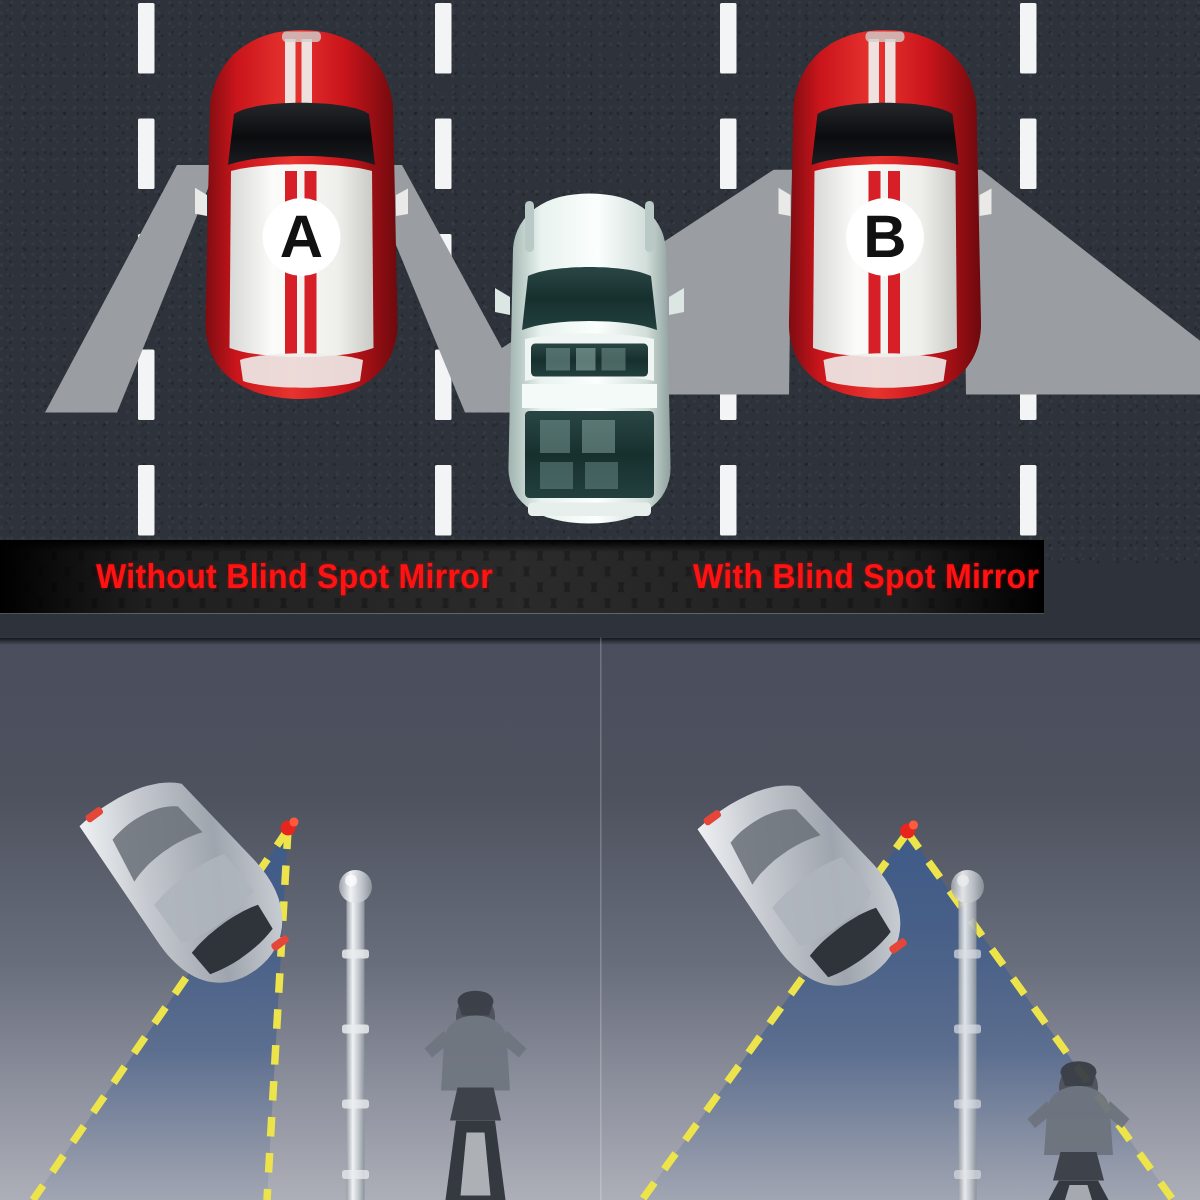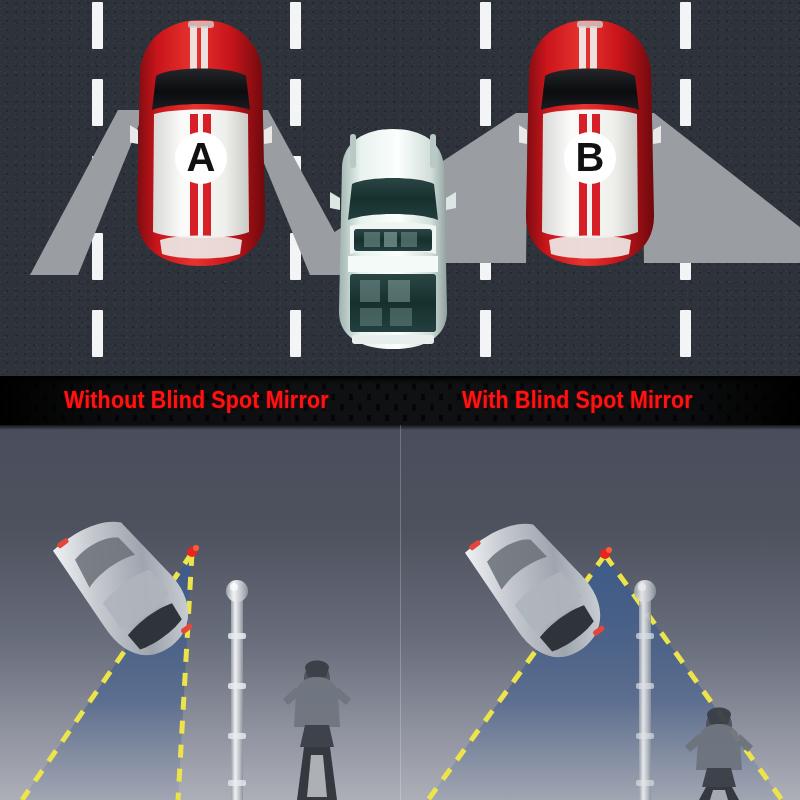--- a/index.html
+++ b/index.html
@@ -23,21 +23,21 @@
 
   
   .cone{position:absolute;}
   .cone svg{display:block;}
 
   
   .car-top{position:absolute;}
   .car-top svg{display:block}
 
   
-  .band{position:absolute;left:0;top:376px;width:800px;height:49px;background:#0f172a;overflow:hidden;}
+  .band{position:absolute;left:0;top:360px;width:696px;height:49px;background:#ffffff;overflow:hidden;}
   .hexes{position:absolute;inset:0;opacity:.85;
      background-color:#050505;
      background-image:
        radial-gradient(circle at 50% 50%, #171717 0 7.2px, transparent 7.6px),
        radial-gradient(circle at 50% 50%, #171717 0 7.2px, transparent 7.6px);
      background-size:18px 21px,18px 21px;
      background-position:0 0, 9px 10.5px;}
   .band-fade{position:absolute;inset:0;
      background:linear-gradient(90deg,#000 0%,rgba(0,0,0,.45) 14%,rgba(0,0,0,.25) 50%,rgba(0,0,0,.45) 86%,#000 100%);}
   .band-top-sh{position:absolute;left:0;top:0;width:800px;height:8px;

